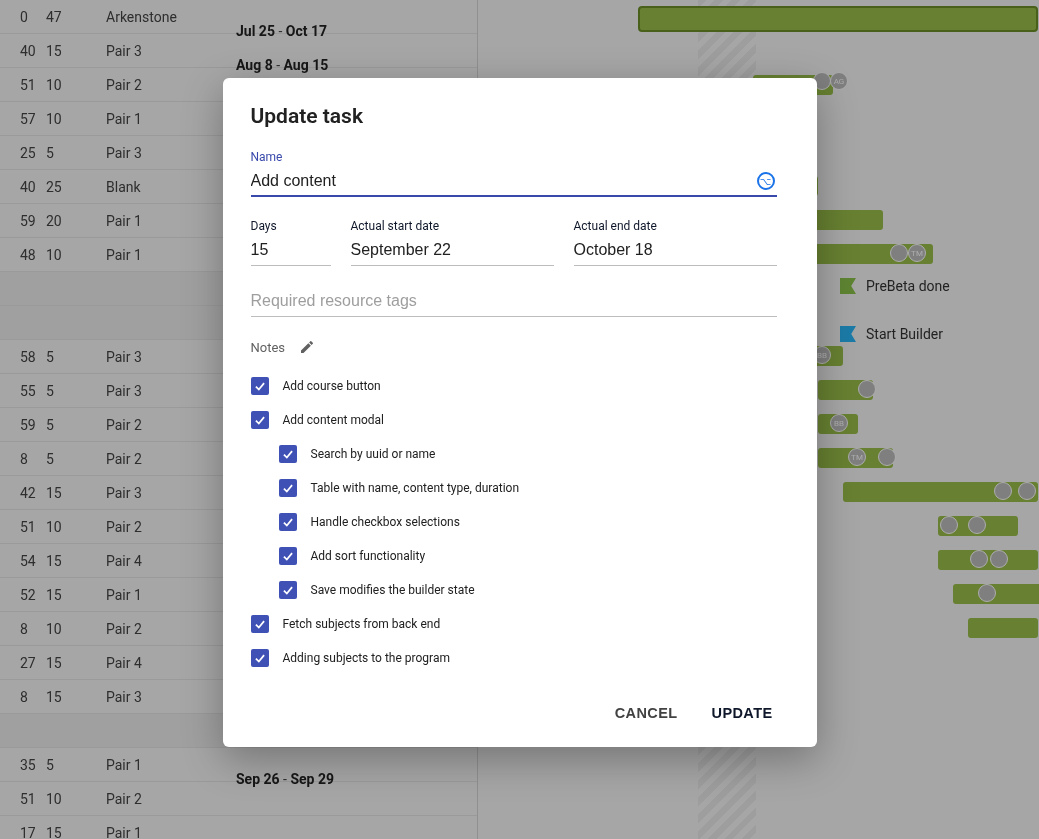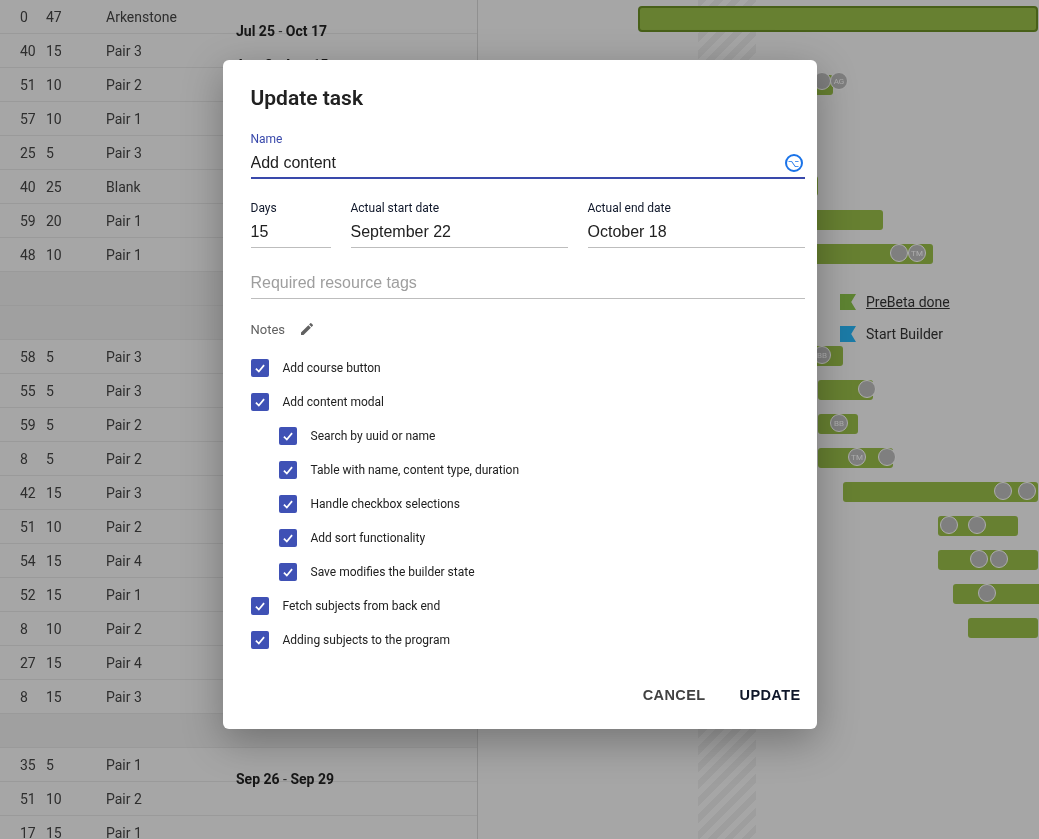--- a/index.html
+++ b/index.html
@@ -24,21 +24,21 @@
   .bar.big { height: 26px; border: 2px solid #6a8e25; border-radius: 4px; }
   .flagrow { position: absolute; height: 20px; display: flex; align-items: center; font-size: 14px; color: #333; }
   .flag { width: 16px; height: 16px; margin-right: 10px; }
   .flag.green { background: #8bc34a; clip-path: polygon(0 0, 100% 0, 70% 50%, 100% 100%, 0 100%); }
   .flag.blue { background: #29b6f6; clip-path: polygon(0 0, 100% 0, 70% 50%, 100% 100%, 0 100%); }
   .avatar { position: absolute; width: 18px; height: 18px; border-radius: 50%; background: #bbb; border: 1px solid #fff; font-size: 8px; color: #fff; display: flex; align-items: center; justify-content: center; }
   .today { position: absolute; left: 220px; top: 0; bottom: 0; width: 58px; background: repeating-linear-gradient(135deg, rgba(0,0,0,.05) 0 6px, rgba(0,0,0,0) 6px 12px); }
 
   
   .overlay { position: absolute; inset: 0; background: rgba(0,0,0,.32); display: flex; align-items: flex-start; justify-content: center; }
-  .modal { width: 594px; margin-top: 60px; background: #fff; border-radius: 6px; box-shadow: 0 12px 40px rgba(0,0,0,.3); padding: 26px 12px 18px 28px; color: #212121; }
+  .modal { width: 594px; margin-top: 78px; background: #fff; border-radius: 6px; box-shadow: 0 12px 40px rgba(0,0,0,.3); padding: 26px 40px 18px 28px; color: #212121; }
   .modal h1 { font-size: 21px; font-weight: 600; margin-bottom: 22px; }
   .field { position: relative; margin-bottom: 22px; }
   .field label { display: block; font-size: 12px; color: #0f172a; margin-bottom: 4px; }
   .field.focused label { color: #3949ab; }
   .field input { width: 100%; border: none; border-bottom: 1px solid #bdbdbd; font-size: 16px; padding: 4px 0 6px 0; outline: none; background: transparent; color: #212121; }
   .field.focused input { border-bottom: 2px solid #3949ab; padding-bottom: 5px; }
   .pw-icon { position: absolute; right: 2px; top: 22px; width: 18px; height: 18px; border: 2px solid #1a73e8; border-radius: 50%; display: flex; align-items: center; justify-content: center; font-size: 10px; color: #1a73e8; }
 
   .field-row { display: flex; gap: 20px; margin-bottom: 22px; }
   .field-row .field { margin-bottom: 0; }
@@ -212,21 +212,21 @@
         <div class="bar" style="top: 244px; left: 335px; width: 120px;"></div>
         <div class="bar" style="top: 346px; left: 335px; width: 30px;"></div>
         <div class="bar" style="top: 380px; left: 340px; width: 55px;"></div>
         <div class="bar" style="top: 414px; left: 340px; width: 40px;"></div>
         <div class="bar" style="top: 448px; left: 340px; width: 75px;"></div>
         <div class="bar" style="top: 482px; left: 365px; width: 195px;"></div>
         <div class="bar" style="top: 516px; left: 460px; width: 80px;"></div>
         <div class="bar" style="top: 550px; left: 460px; width: 100px;"></div>
         <div class="bar" style="top: 584px; left: 475px; width: 90px;"></div>
         <div class="bar" style="top: 618px; left: 490px; width: 70px;"></div>
-        <div class="flagrow" style="top: 292px; left: 362px; text-decoration: underline;">
+        <div class="flagrow" style="top: 276px; left: 362px;">
           <span class="flag green"></span>
           <span>PreBeta done</span>
         </div>
         <div class="flagrow" style="top: 324px; left: 362px;">
           <span class="flag blue"></span>
           <span>Start Builder</span>
         </div>
         <div class="avatar" style="top: 72px; left: 335px;"></div>
         <div class="avatar" style="top: 72px; left: 352px;">AG</div>
         <div class="avatar" style="top: 244px; left: 412px;"></div>

